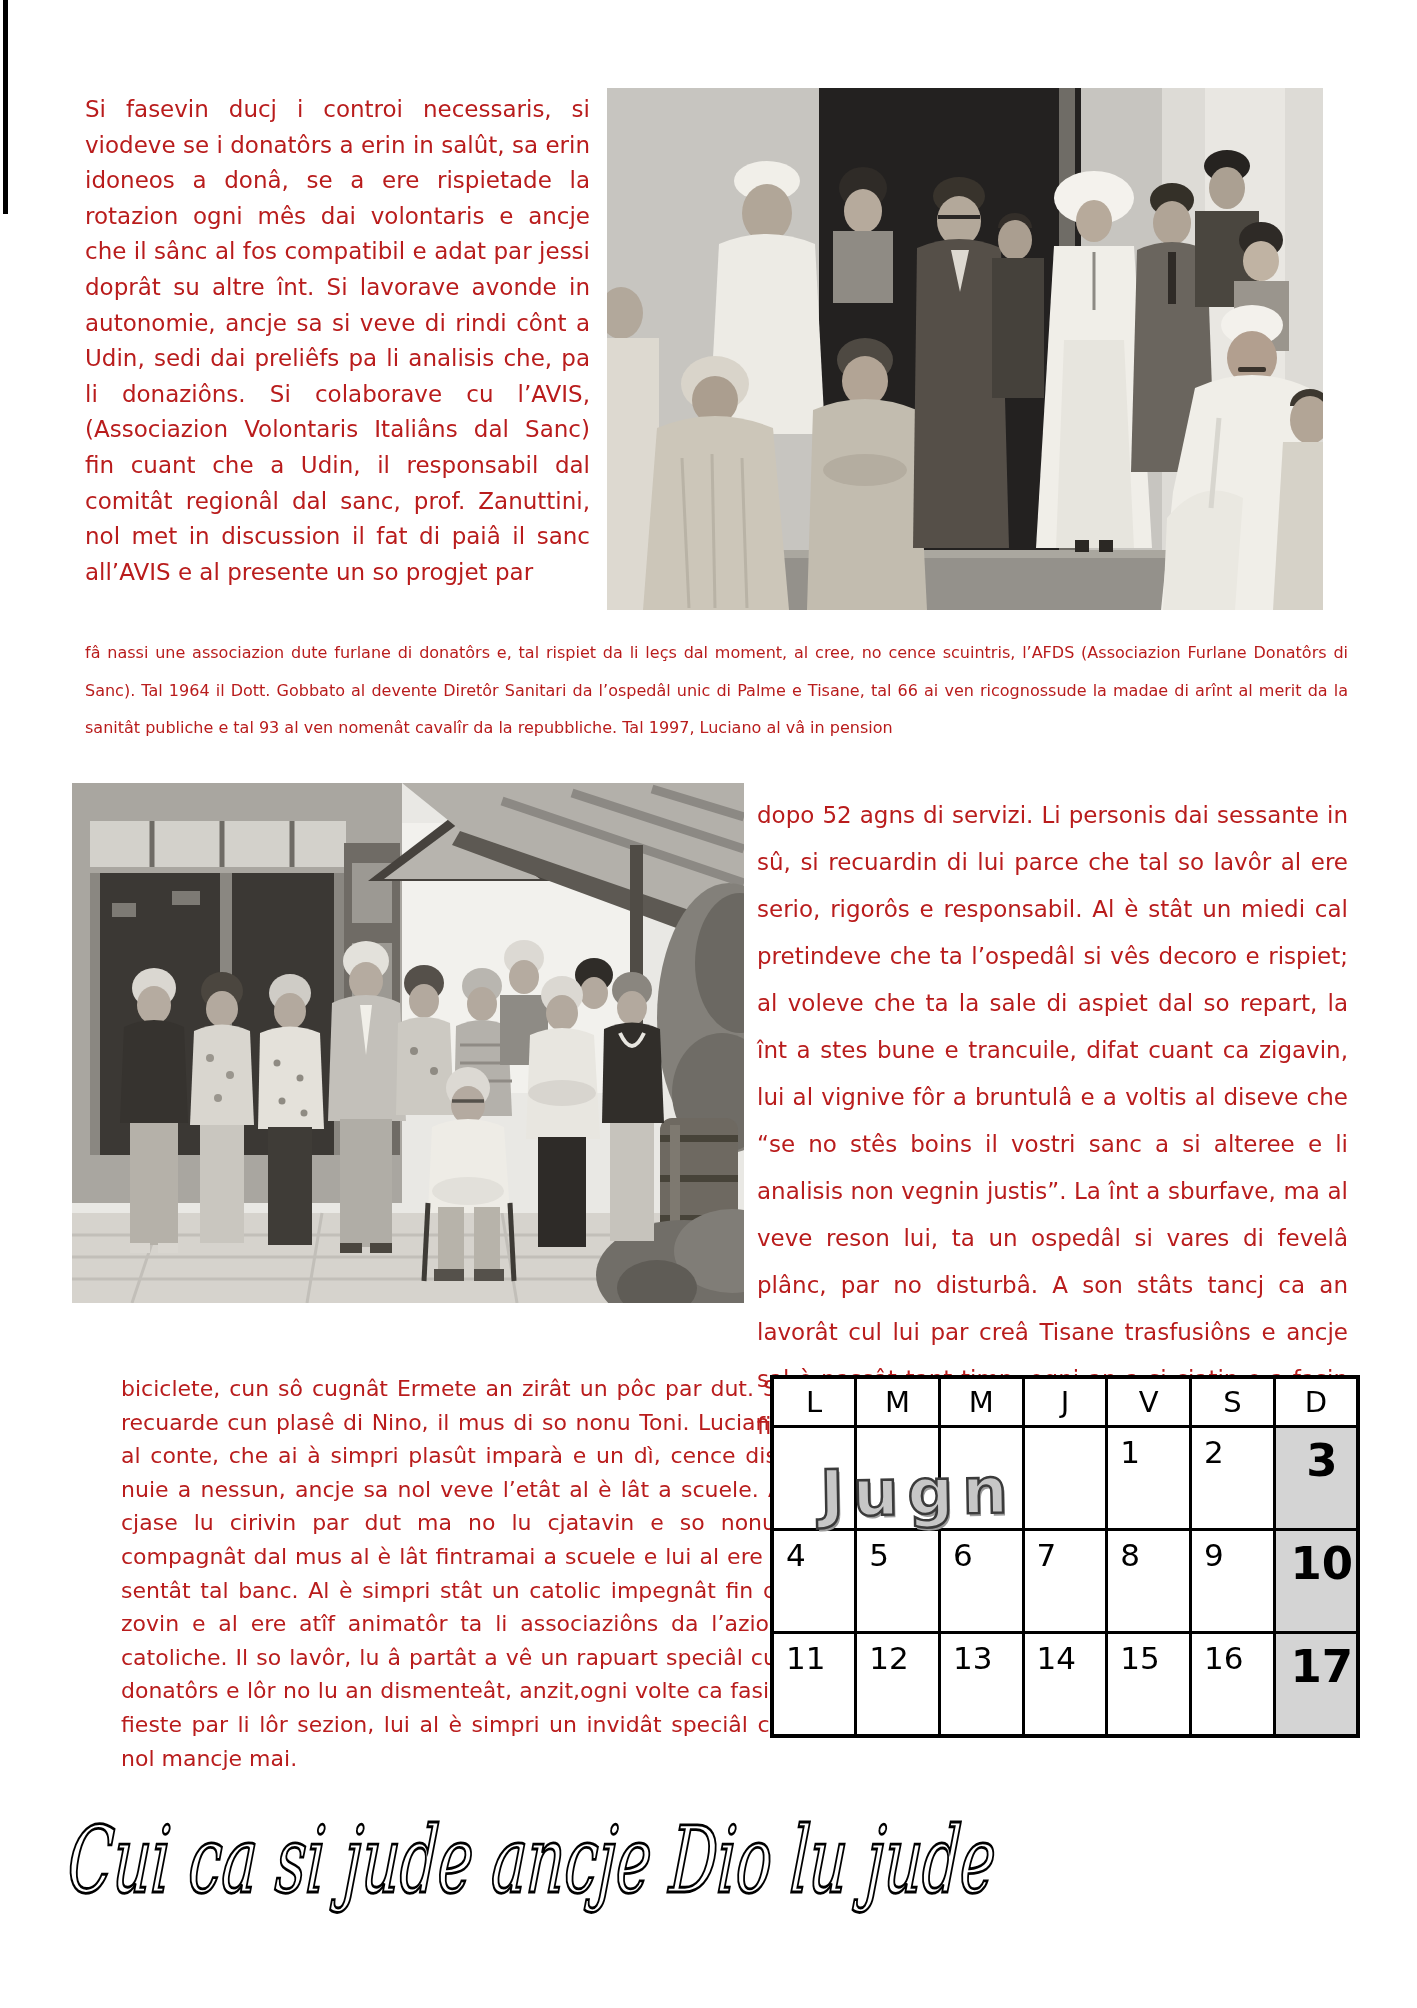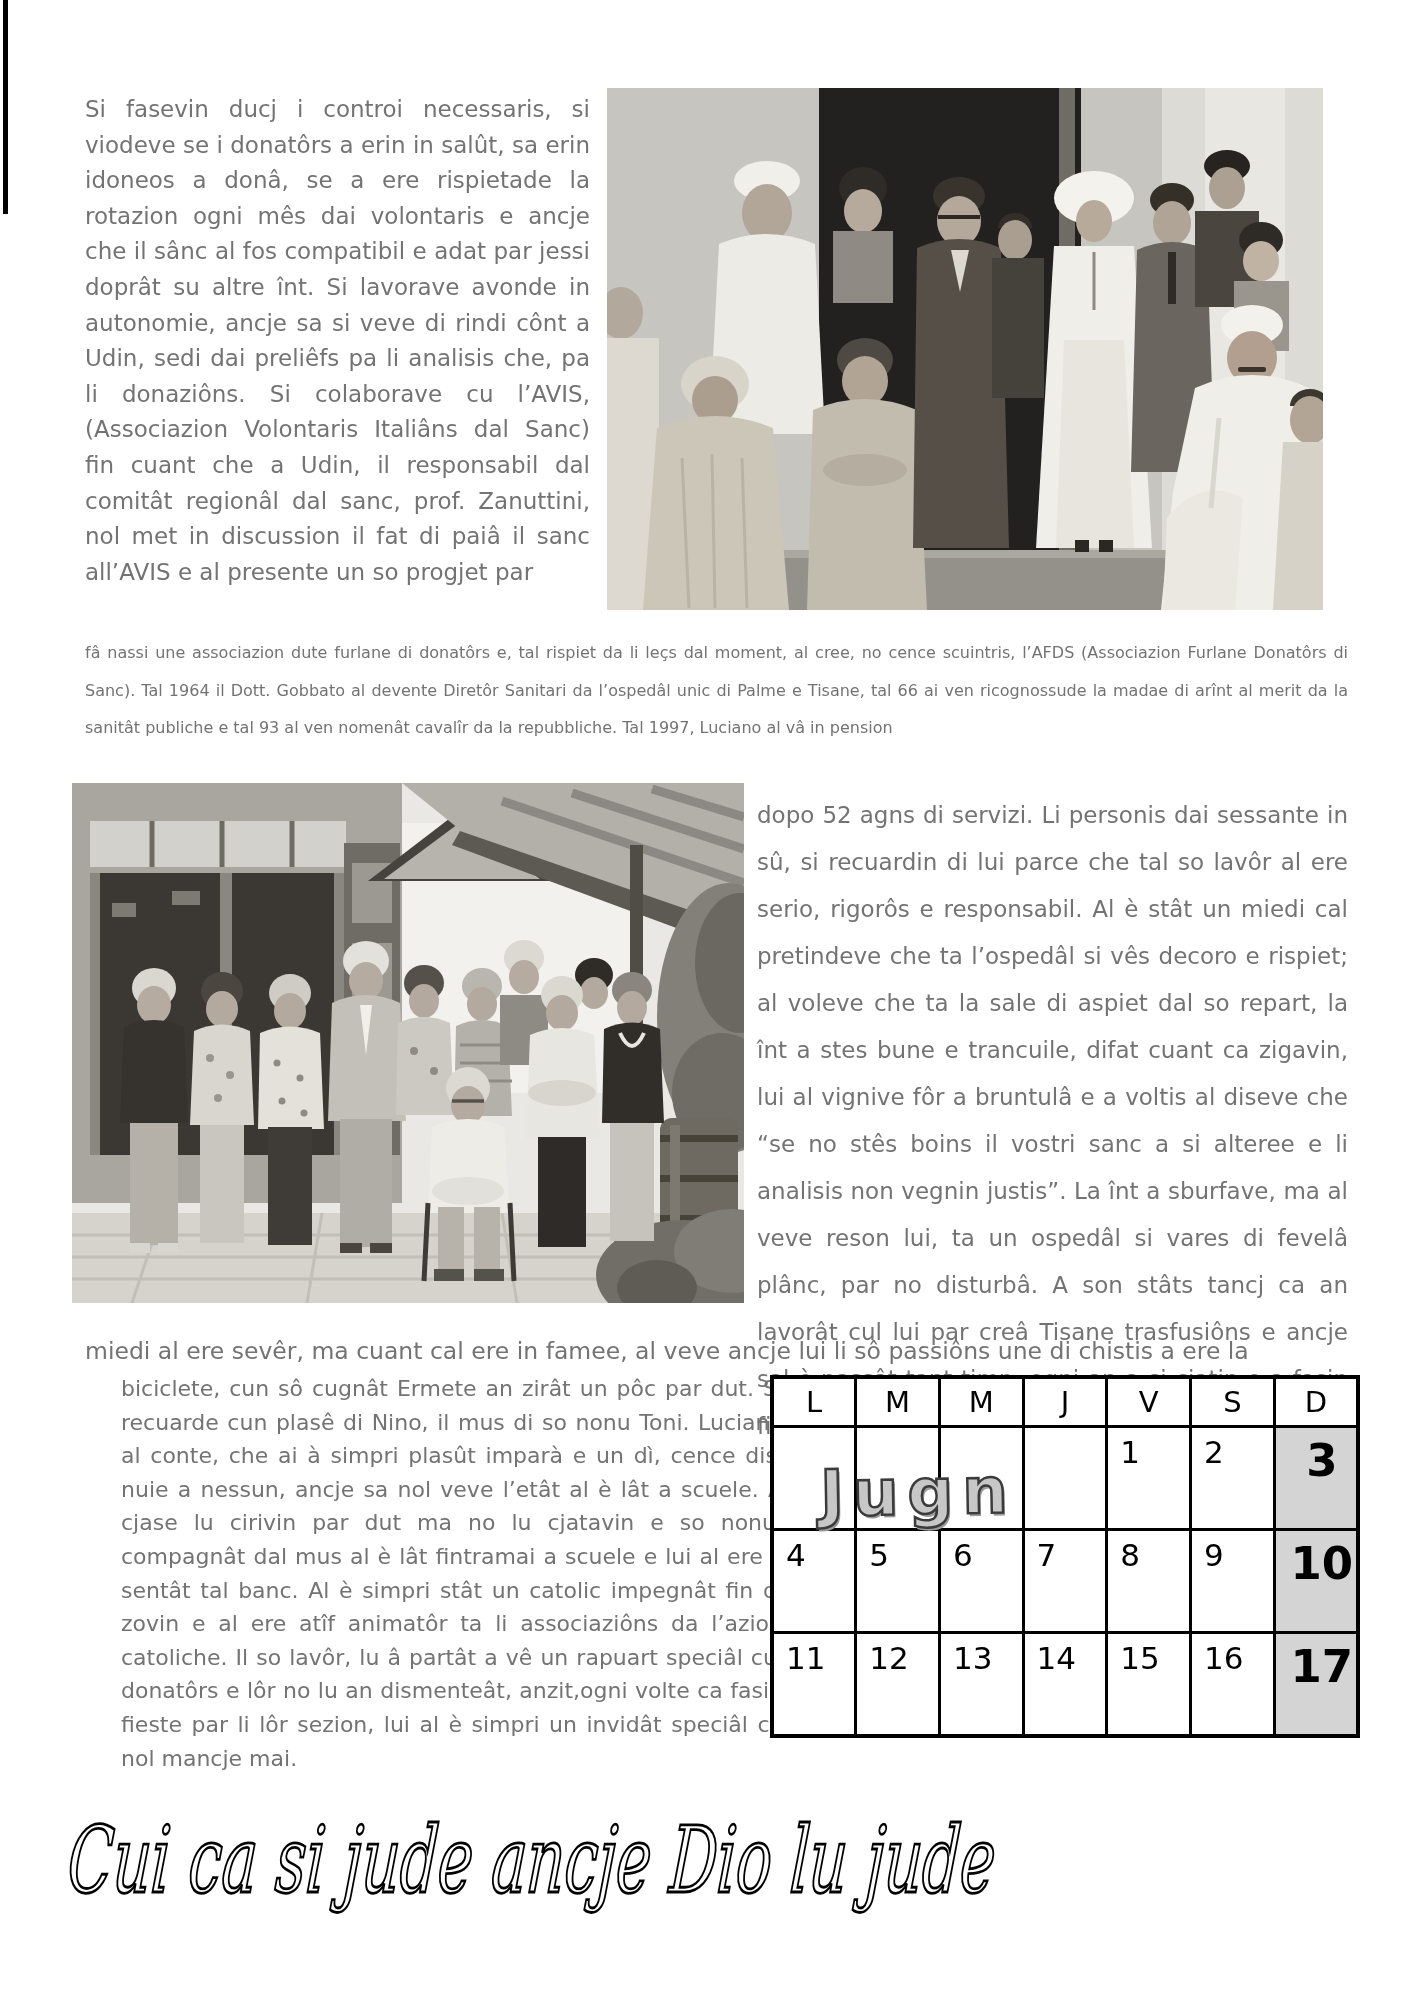--- a/index.html
+++ b/index.html
@@ -1,21 +1,21 @@
 <!DOCTYPE html>
 <html><head>
 <meta charset="utf-8">
 <style>
   html,body{margin:0;padding:0;background:#888;}
   .page{
     position:relative;width:1417px;height:2008px;background:#ffffff;
     font-family:"DejaVu Sans",sans-serif;color:#000;overflow:hidden;margin:0 auto;
   }
   .edge-mark{position:absolute;left:3px;top:0;width:5px;height:214px;background:#000;}
-  .bodytext{position:absolute;text-align:justify;color:#737373;}
+  .bodytext{position:absolute;text-align:justify;color:#b91c1c;}
   .col-top-left{left:85px;top:92px;width:505px;height:540px;font-size:23px;line-height:35.6px;}
   .para-full-1{left:85px;top:634px;width:1263px;font-size:16px;line-height:37.5px;}
   .col-mid-right{left:757px;top:792px;width:591px;height:540px;font-size:23px;line-height:47px;}
   .para-full-2{left:85px;top:1333px;width:1263px;font-size:23.5px;line-height:37.5px;}
   .col-bottom-left{left:85px;top:1372px;width:662px;height:435px;font-size:22px;line-height:33.6px;margin-left:36px;}
   .photo{position:absolute;overflow:hidden;}
   .photo svg{display:block;}
   .photo1{left:607px;top:88px;width:716px;height:522px;}
   .photo2{left:72px;top:783px;width:672px;height:520px;}
 
@@ -258,21 +258,20 @@
       <rect x="402" y="424" width="26" height="66" fill="#b7b3aa"></rect>
       <rect x="362" y="486" width="30" height="12" fill="#55514b"></rect>
       <rect x="402" y="486" width="30" height="12" fill="#55514b"></rect>
       <line x1="356" y1="420" x2="352" y2="498" stroke="#3e3b36" stroke-width="5"></line>
       <line x1="438" y1="420" x2="442" y2="498" stroke="#3e3b36" stroke-width="5"></line>
     </svg>
   </div>
 
   <div class="bodytext col-mid-right">dopo 52 agns di servizi. Li personis dai sessante in sû, si recuardin di lui parce che tal so lavôr al ere serio, rigorôs e responsabil. Al è stât un miedi cal pretindeve che ta l’ospedâl si vês decoro e rispiet; al voleve che ta la sale di aspiet dal so repart, la înt a stes bune e trancuile, difat cuant ca zigavin, lui al vignive fôr a bruntulâ e a voltis al diseve che “se no stês boins il vostri sanc a si alteree e li analisis non vegnin justis”. La înt a sburfave, ma al veve reson lui, ta un ospedâl si vares di fevelâ plânc, par no disturbâ. A son stâts tancj ca an lavorât cul lui par creâ Tisane trasfusiôns e ancje sal è passât tant timp, ogni an a si cjatin e a fasin fieste par recuardâ cun plasê chei agns. Come</div>
 
-  <div class="bodytext para-full-2">miedi al ere sevêr, ma cuant cal ere in famee, al veve ancje lui li sô passiôns une di chistis a ere la</div>
 
   <div class="bodytext col-bottom-left">biciclete, cun sô cugnât Ermete an zirât un pôc par dut. Si recuarde cun plasê di Nino, il mus di so nonu Toni. Luciano al conte, che ai à simpri plasût imparà e un dì, cence disi nuie a nessun, ancje sa nol veve l’etât al è lât a scuele. A cjase lu cirivin par dut ma no lu cjatavin e so nonu, compagnât dal mus al è lât fintramai a scuele e lui al ere li sentât tal banc. Al è simpri stât un catolic impegnât fin di zovin e al ere atîf animatôr ta li associaziôns da l’azion catoliche. Il so lavôr, lu â partât a vê un rapuart speciâl cui donatôrs e lôr no lu an dismenteât, anzit,ogni volte ca fasin fieste par li lôr sezion, lui al è simpri un invidât speciâl ca nol mancje mai.</div>
 
   <table class="calendar">
     <tbody>
       <tr class="hdr">
         <td>L</td>
         <td>M</td>
         <td>M</td>
         <td>J</td>

